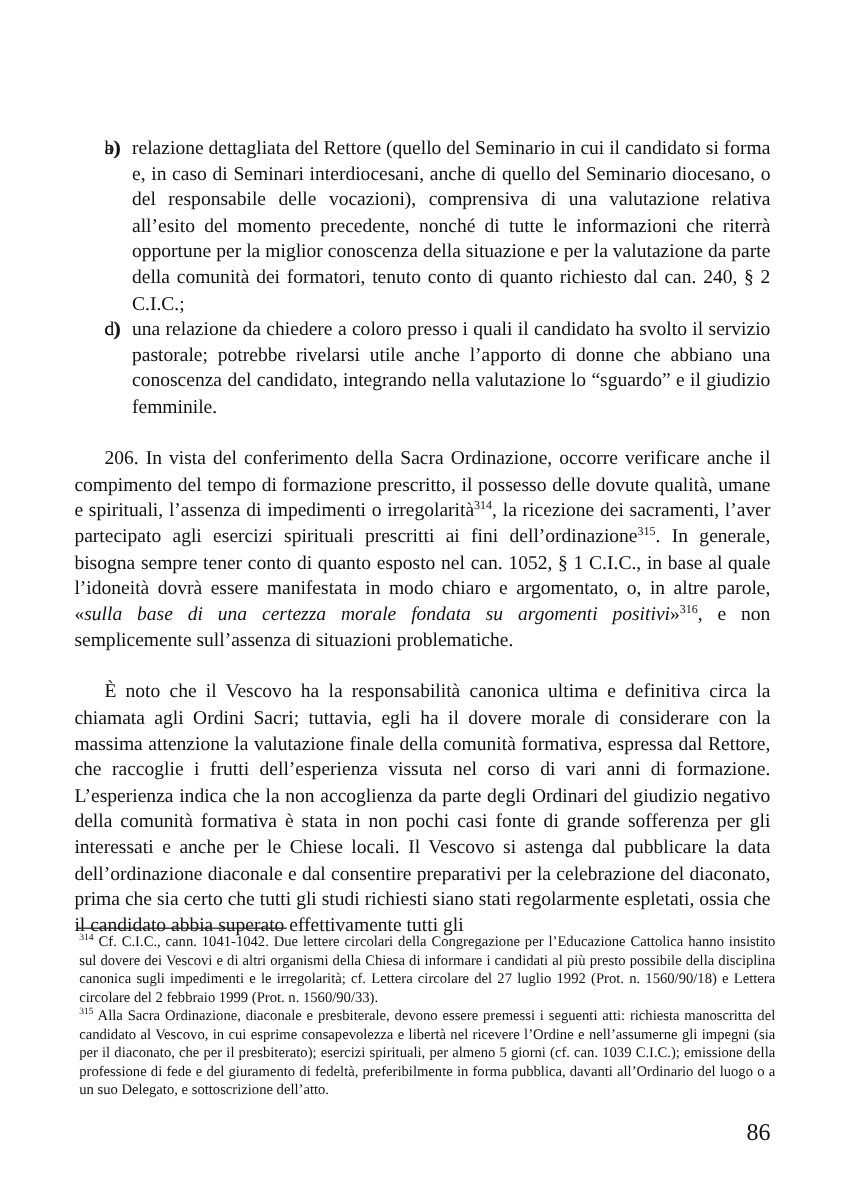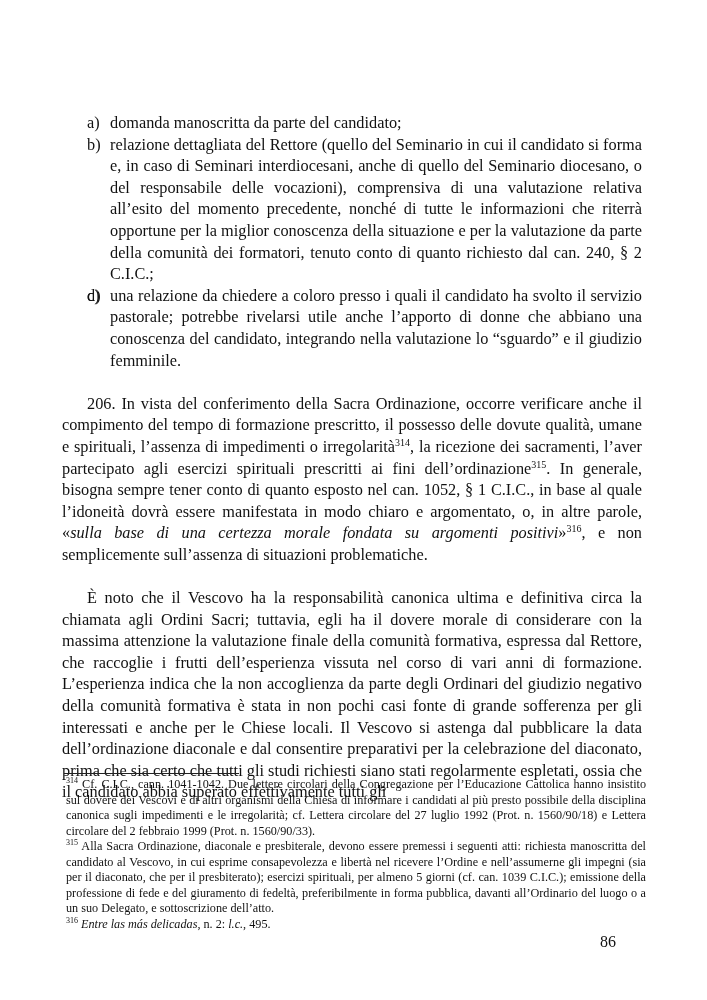--- a/index.html
+++ b/index.html
@@ -24,43 +24,42 @@
     position: absolute; left: 64px; top: 773px; width: 175px; height: 0;
     border-top: 1px solid #222;
   }
   .footnotes {
     position: absolute; left: 66px; top: 777px; width: 580px;
     font-size: 12.2px; line-height: 15.5px; text-align: justify;
   }
   .fn { margin: 0; }
   .fn sup { font-size: 8px; vertical-align: 5px; }
   .page-number {
-    position: absolute; left: 600px; top: 933px; width: 42px; text-align: left;
-    font-size: 16px;
+    position: absolute; left: 600px; top: 933px; width: 42px; text-align: right;
+    font-size: 20px;
   }
 </style>
 </head>
 <body>
 
 <div class="page">
   <div class="body-text">
     <ul class="list" id="list">
-        <li class="list-item"><span class="list-marker">a)</span><span><span>domanda manoscritta da parte del candidato;</span></span></li>
+        <li class="list-item"><span class="list-marker">a)</span></li>
         <li class="list-item"><span class="list-marker">b)</span><span><span>relazione dettagliata del Rettore (quello del Seminario in cui il candidato si forma e, in caso di Seminari interdiocesani, anche di quello del Seminario diocesano, o del responsabile delle vocazioni), comprensiva di una valutazione relativa all’esito del momento precedente, nonché di tutte le informazioni che riterrà opportune per la miglior conoscenza della situazione e per la valutazione da parte della comunità dei formatori, tenuto conto di quanto richiesto dal can. 240, § 2 C.I.C.;</span></span></li>
         <li class="list-item"><span class="list-marker">c)</span></li>
         <li class="list-item"><span class="list-marker">d)</span><span><span>una relazione da chiedere a coloro presso i quali il candidato ha svolto il servizio pastorale; potrebbe rivelarsi utile anche l’apporto di donne che abbiano una conoscenza del candidato, integrando nella valutazione lo “sguardo” e il giudizio femminile.</span></span></li>
       </ul>
     <div class="para-gap"></div>
     <p class="para"><span>206. In vista del conferimento della Sacra Ordinazione, occorre verificare anche il compimento del tempo di formazione prescritto, il possesso delle dovute qualità, umane e spirituali, l’assenza di impedimenti o irregolarità</span><sup>314</sup><span>, la ricezione dei sacramenti, l’aver partecipato agli esercizi spirituali prescritti ai fini dell’ordinazione</span><sup>315</sup><span>. In generale, bisogna sempre tener conto di quanto esposto nel can. 1052, § 1 C.I.C., in base al quale l’idoneità dovrà essere manifestata in modo chiaro e argomentato, o, in altre parole, «</span><em>sulla base di una certezza morale fondata su argomenti positivi</em><span>»</span><sup>316</sup><span>, e non semplicemente sull’assenza di situazioni problematiche.</span></p>
     <div class="para-gap"></div>
     <p class="para"><span>È noto che il Vescovo ha la responsabilità canonica ultima e definitiva circa la chiamata agli Ordini Sacri; tuttavia, egli ha il dovere morale di considerare con la massima attenzione la valutazione finale della comunità formativa, espressa dal Rettore, che raccoglie i frutti dell’esperienza vissuta nel corso di vari anni di formazione. L’esperienza indica che la non accoglienza da parte degli Ordinari del giudizio negativo della comunità formativa è stata in non pochi casi fonte di grande sofferenza per gli interessati e anche per le Chiese locali. Il Vescovo si astenga dal pubblicare la data dell’ordinazione diaconale e dal consentire preparativi per la celebrazione del diaconato, prima che sia certo che tutti gli studi richiesti siano stati regolarmente espletati, ossia che il candidato abbia superato effettivamente tutti gli</span></p>
   </div>
 
   <div class="fn-rule"></div>
 
   <div class="footnotes" id="footnotes">
       <p class="fn"><sup>314</sup><span> Cf. C.I.C., cann. 1041-1042. Due lettere circolari della Congregazione per l’Educazione Cattolica hanno insistito sul dovere dei Vescovi e di altri organismi della Chiesa di informare i candidati al più presto possibile della disciplina canonica sugli impedimenti e le irregolarità; cf. Lettera circolare del 27 luglio 1992 (Prot. n. 1560/90/18) e Lettera circolare del 2 febbraio 1999 (Prot. n. 1560/90/33).</span></p>
       <p class="fn"><sup>315</sup><span> Alla Sacra Ordinazione, diaconale e presbiterale, devono essere premessi i seguenti atti: richiesta manoscritta del candidato al Vescovo, in cui esprime consapevolezza e libertà nel ricevere l’Ordine e nell’assumerne gli impegni (sia per il diaconato, che per il presbiterato); esercizi spirituali, per almeno 5 giorni (cf. can. 1039 C.I.C.); emissione della professione di fede e del giuramento di fedeltà, preferibilmente in forma pubblica, davanti all’Ordinario del luogo o a un suo Delegato, e sottoscrizione dell’atto.</span></p>
-      <p class="fn"><sup>316</sup><span> </span><em>Entre las más delicadas</em><span>, n. 2: </span><em>l.c.</em><span>, 495.</span></p>
     </div>
 
   <div class="page-number">86</div>
 </div>
 
 </body></html>

